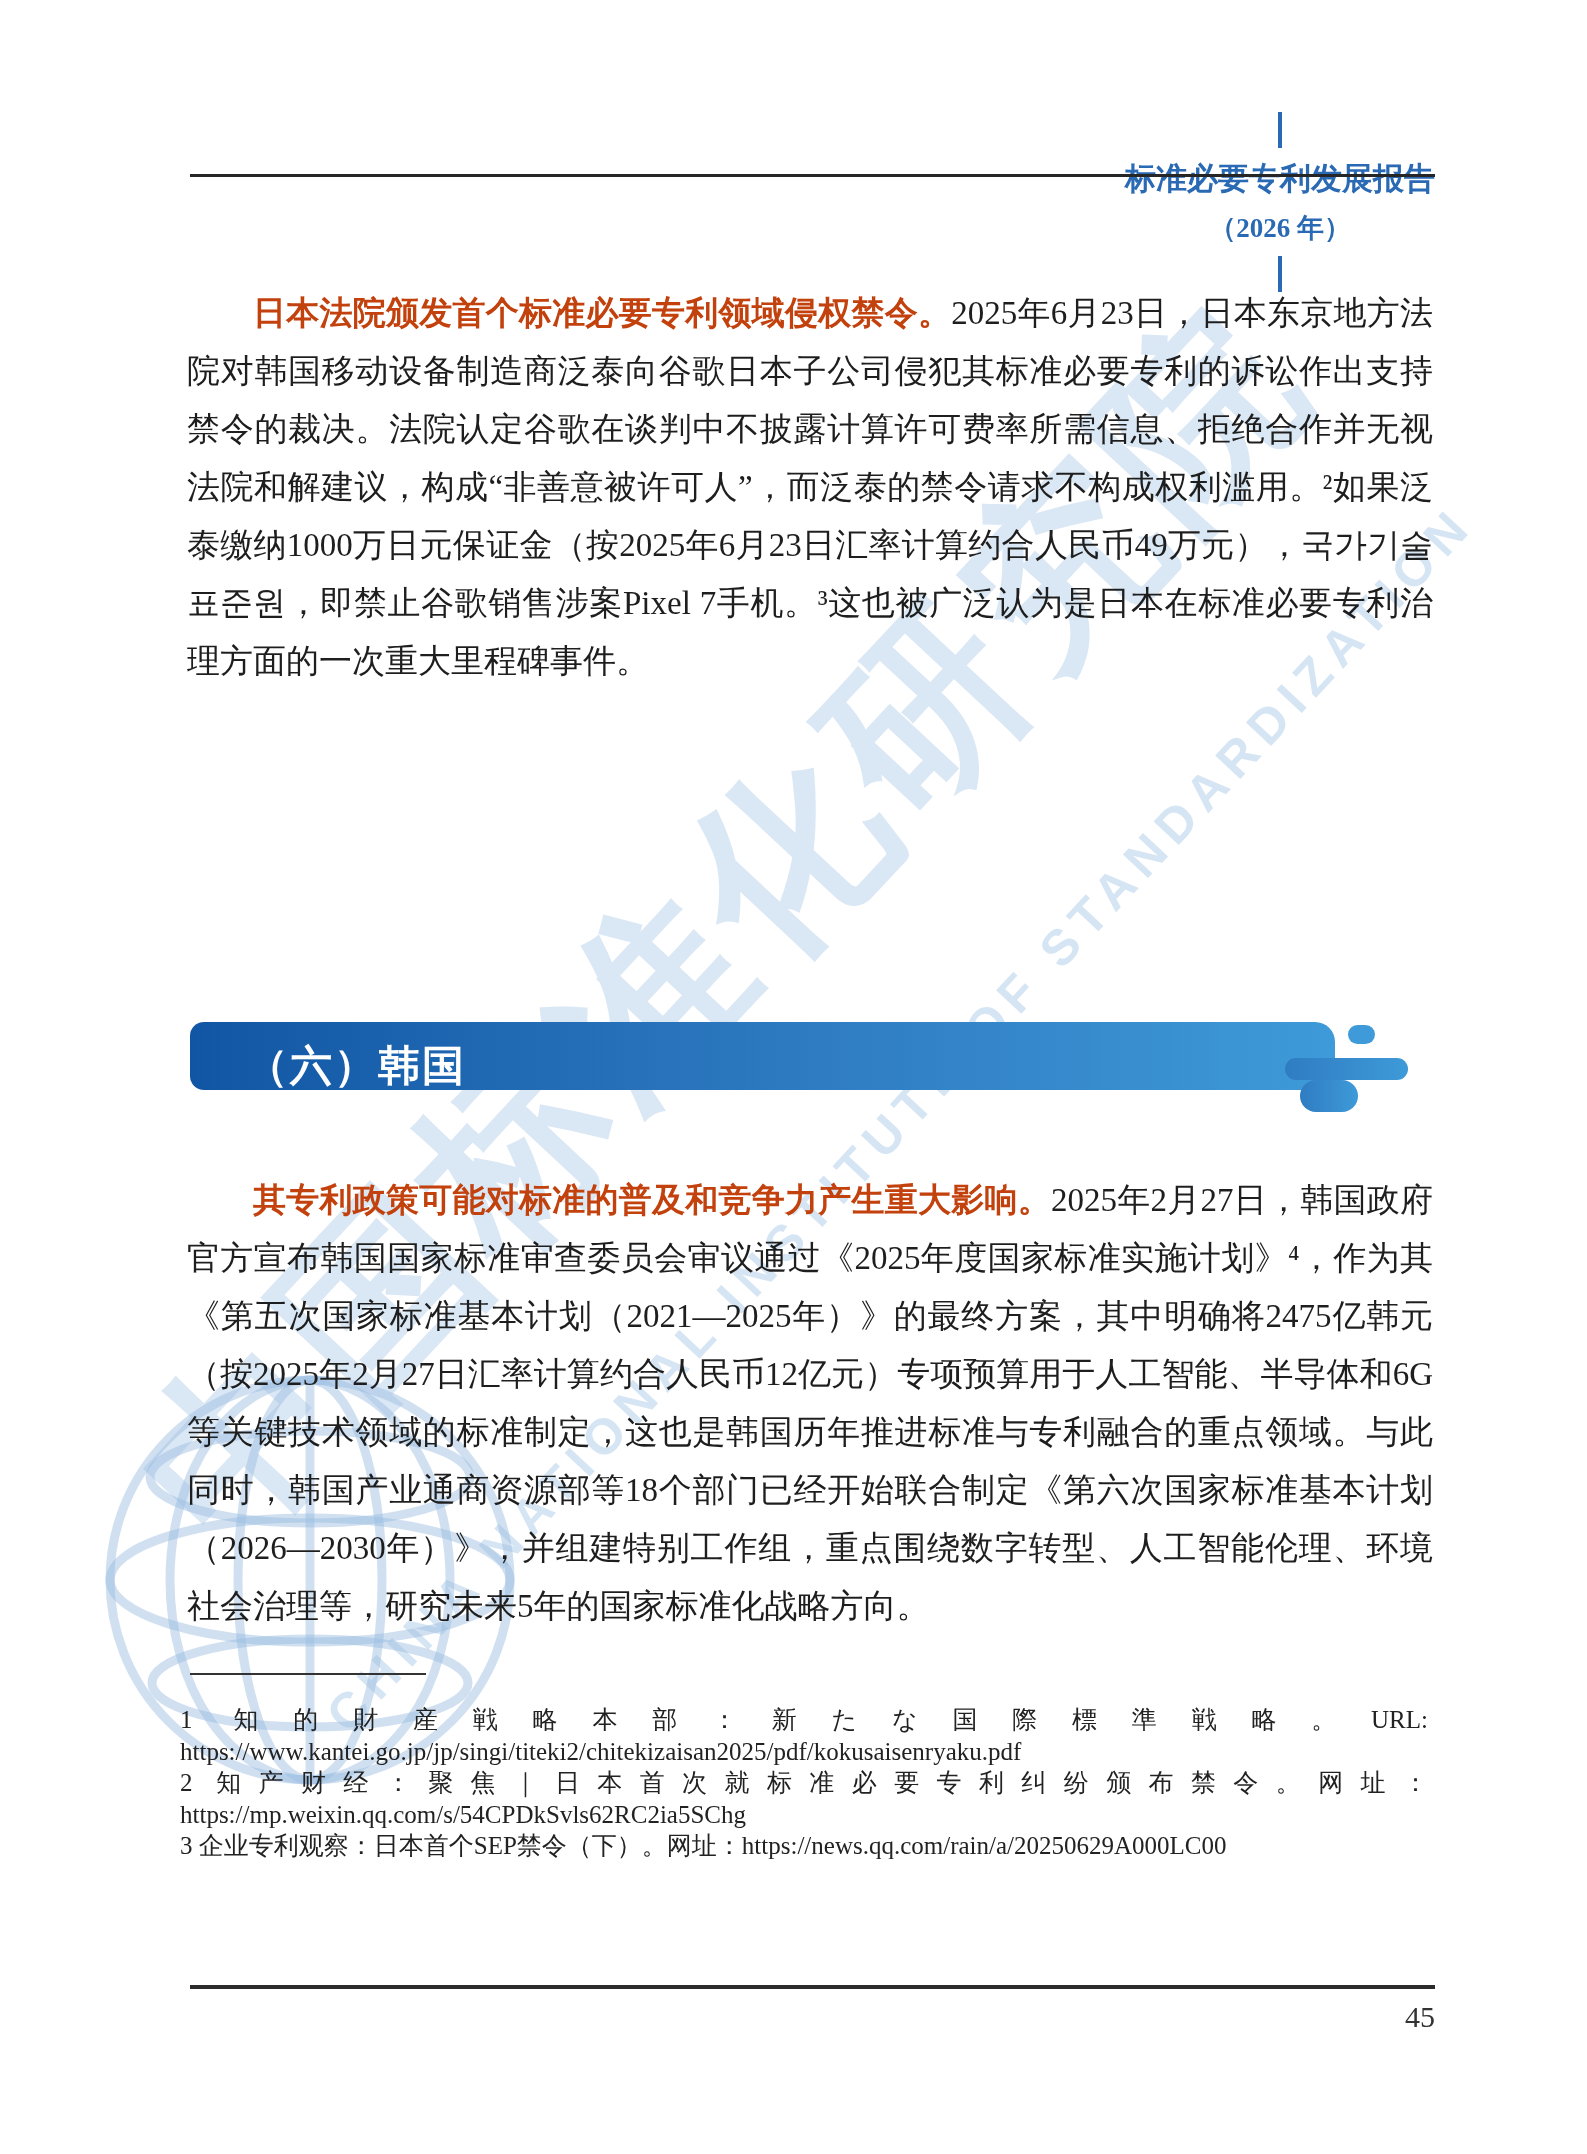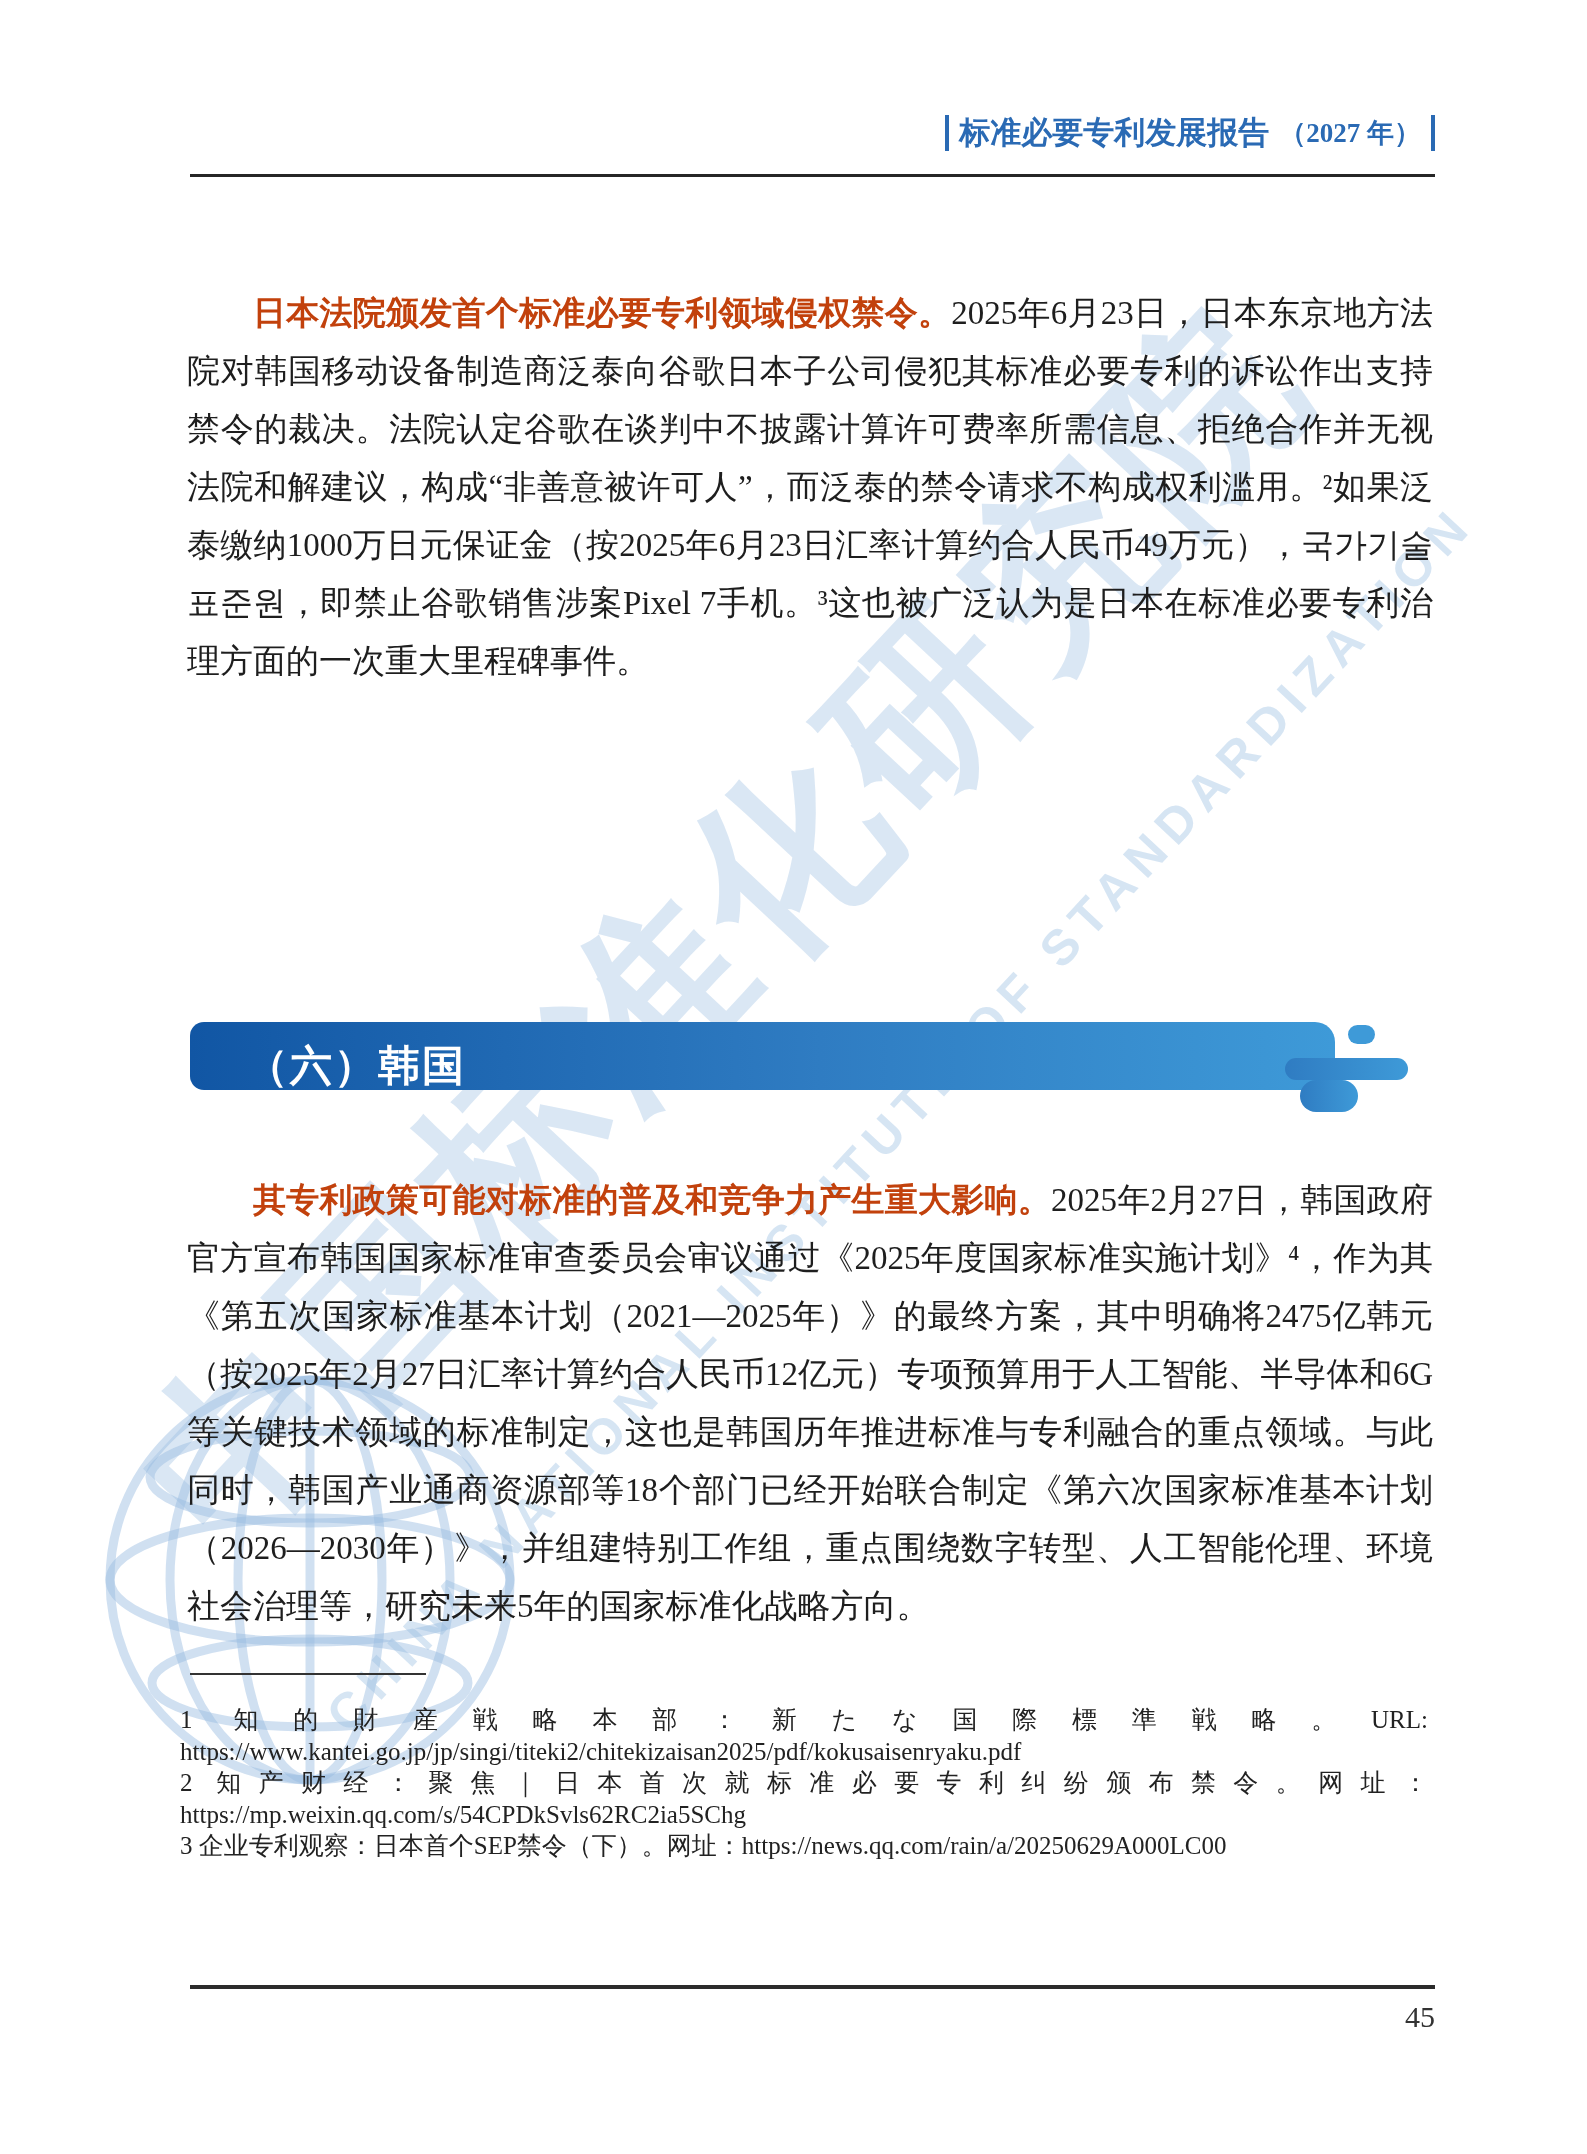--- a/index.html
+++ b/index.html
@@ -18,21 +18,21 @@
   .wm-en{
     position:absolute; left:60px; top:1090px; width:1680px; text-align:center;
     font-family:"Liberation Sans","DejaVu Sans",sans-serif; font-weight:700;
     font-size:50px; letter-spacing:9px; color:rgba(147,186,223,0.38);
     transform:rotate(-47deg); white-space:nowrap;
   }
   .wm-globe{position:absolute; left:85px; top:1355px;}
   
   .hdr{
     position:absolute; top:112px; right:152px; z-index:2; display:flex;
-    align-items:center; gap:10px; color:#2a6ab4; white-space:nowrap;
+    align-items:center; gap:10px; color:#2a6ab4; white-space:nowrap;flex-direction:column;
   }
   .hdr-bar{width:4px; height:36px; background:#2a6ab4; display:inline-block;}
   .hdr-main{
     font-family:"Liberation Sans","DejaVu Sans",sans-serif;
     font-weight:700; font-size:31px;
   }
   .hdr-year{font-family:"Liberation Serif","DejaVu Serif",serif; font-size:27px; font-weight:600;}
   .hdr-rule{position:absolute; top:174px; left:190px; width:1245px; height:3px; background:#262626; z-index:2;}
   
   .bodyblock{
@@ -95,21 +95,21 @@
         <ellipse cx="225" cy="225" rx="72" ry="200"></ellipse>
         <ellipse cx="225" cy="225" rx="140" ry="200"></ellipse>
         <line x1="225" y1="25" x2="225" y2="425"></line>
       </g>
     </svg>
   </div>
 
   <div class="hdr">
     <span class="hdr-bar"></span>
     <span class="hdr-main">标准必要专利发展报告</span>
-    <span class="hdr-year">（2027 年）</span>
+    <span class="hdr-year">（2026 年）</span>
     <span class="hdr-bar"></span>
   </div>
   <div class="hdr-rule"></div>
 
   <div class="bodyblock block-a">
     <p class="para"><span class="lead">日本法院颁发首个标准必要专利领域侵权禁令。</span><span>2025年6月23日，日本东京地方法院对韩国移动设备制造商泛泰向谷歌日本子公司侵犯其标准必要专利的诉讼作出支持禁令的裁决。法院认定谷歌在谈判中不披露计算许可费率所需信息、拒绝合作并无视法院和解建议，构成“非善意被许可人”，而泛泰的禁令请求不构成权利滥用。²如果泛泰缴纳1000万日元保证金（按2025年6月23日汇率计算约合人民币49万元），국가기술표준원，即禁止谷歌销售涉案Pixel 7手机。³这也被广泛认为是日本在标准必要专利治理方面的一次重大里程碑事件。</span></p>
   </div>
 
   <div class="banner">
     <div class="banner-label">（六）韩国</div>

